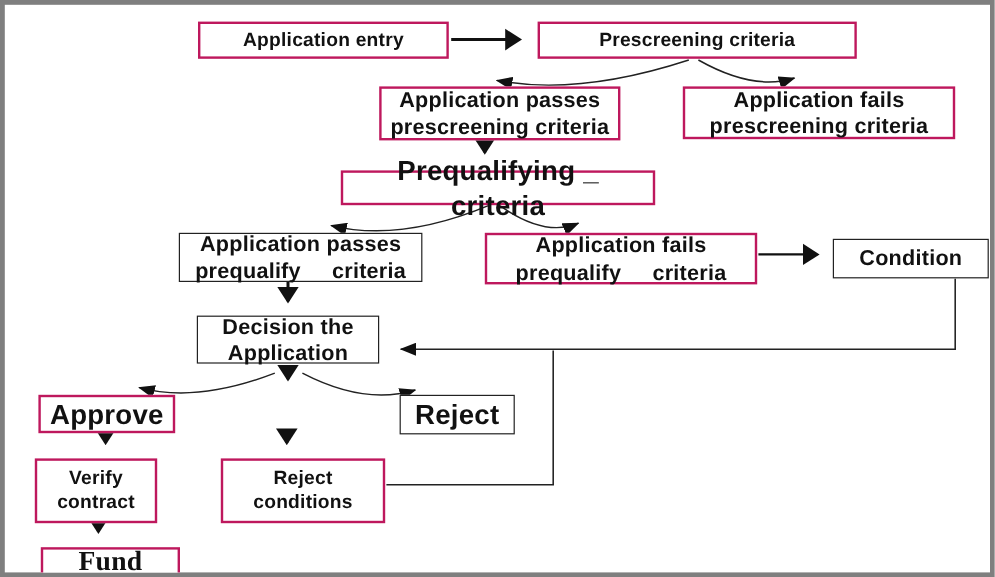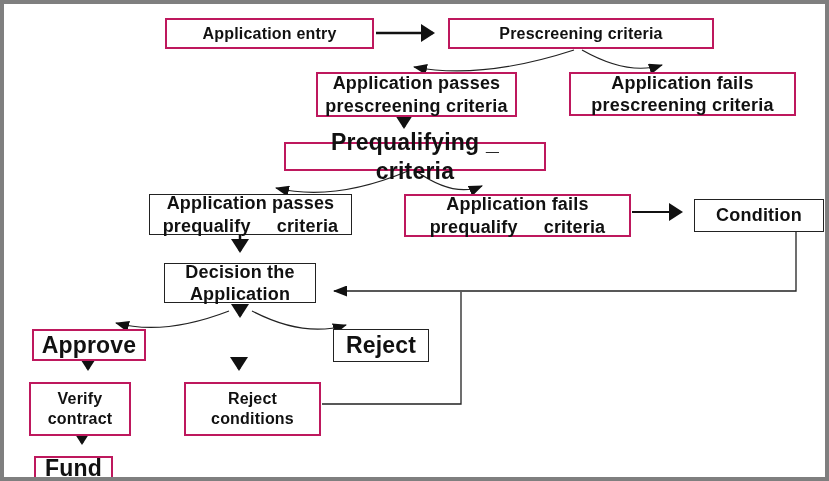--- a/index.html
+++ b/index.html
@@ -117,17 +117,17 @@
   <div class="node b2 fs16" style="left:25px;top:378px;width:102px;height:54px;">
     <span class="lbl">Verify
 contract</span>
   </div>
 
   <div class="node b2 fs16" style="left:180px;top:378px;width:137px;height:54px;">
     <span class="lbl">Reject
 conditions</span>
   </div>
 
-  <div class="node b2 fs17" style="left:30px;top:452px;width:79px;height:24px;">
+  <div class="node b2 fs17" style="left:30px;top:452px;width:116px;height:24px;font-family:Liberation Serif, serif;">
     <span class="lbl">Fund</span>
   </div>
 
 </div>
 
 </body></html>

